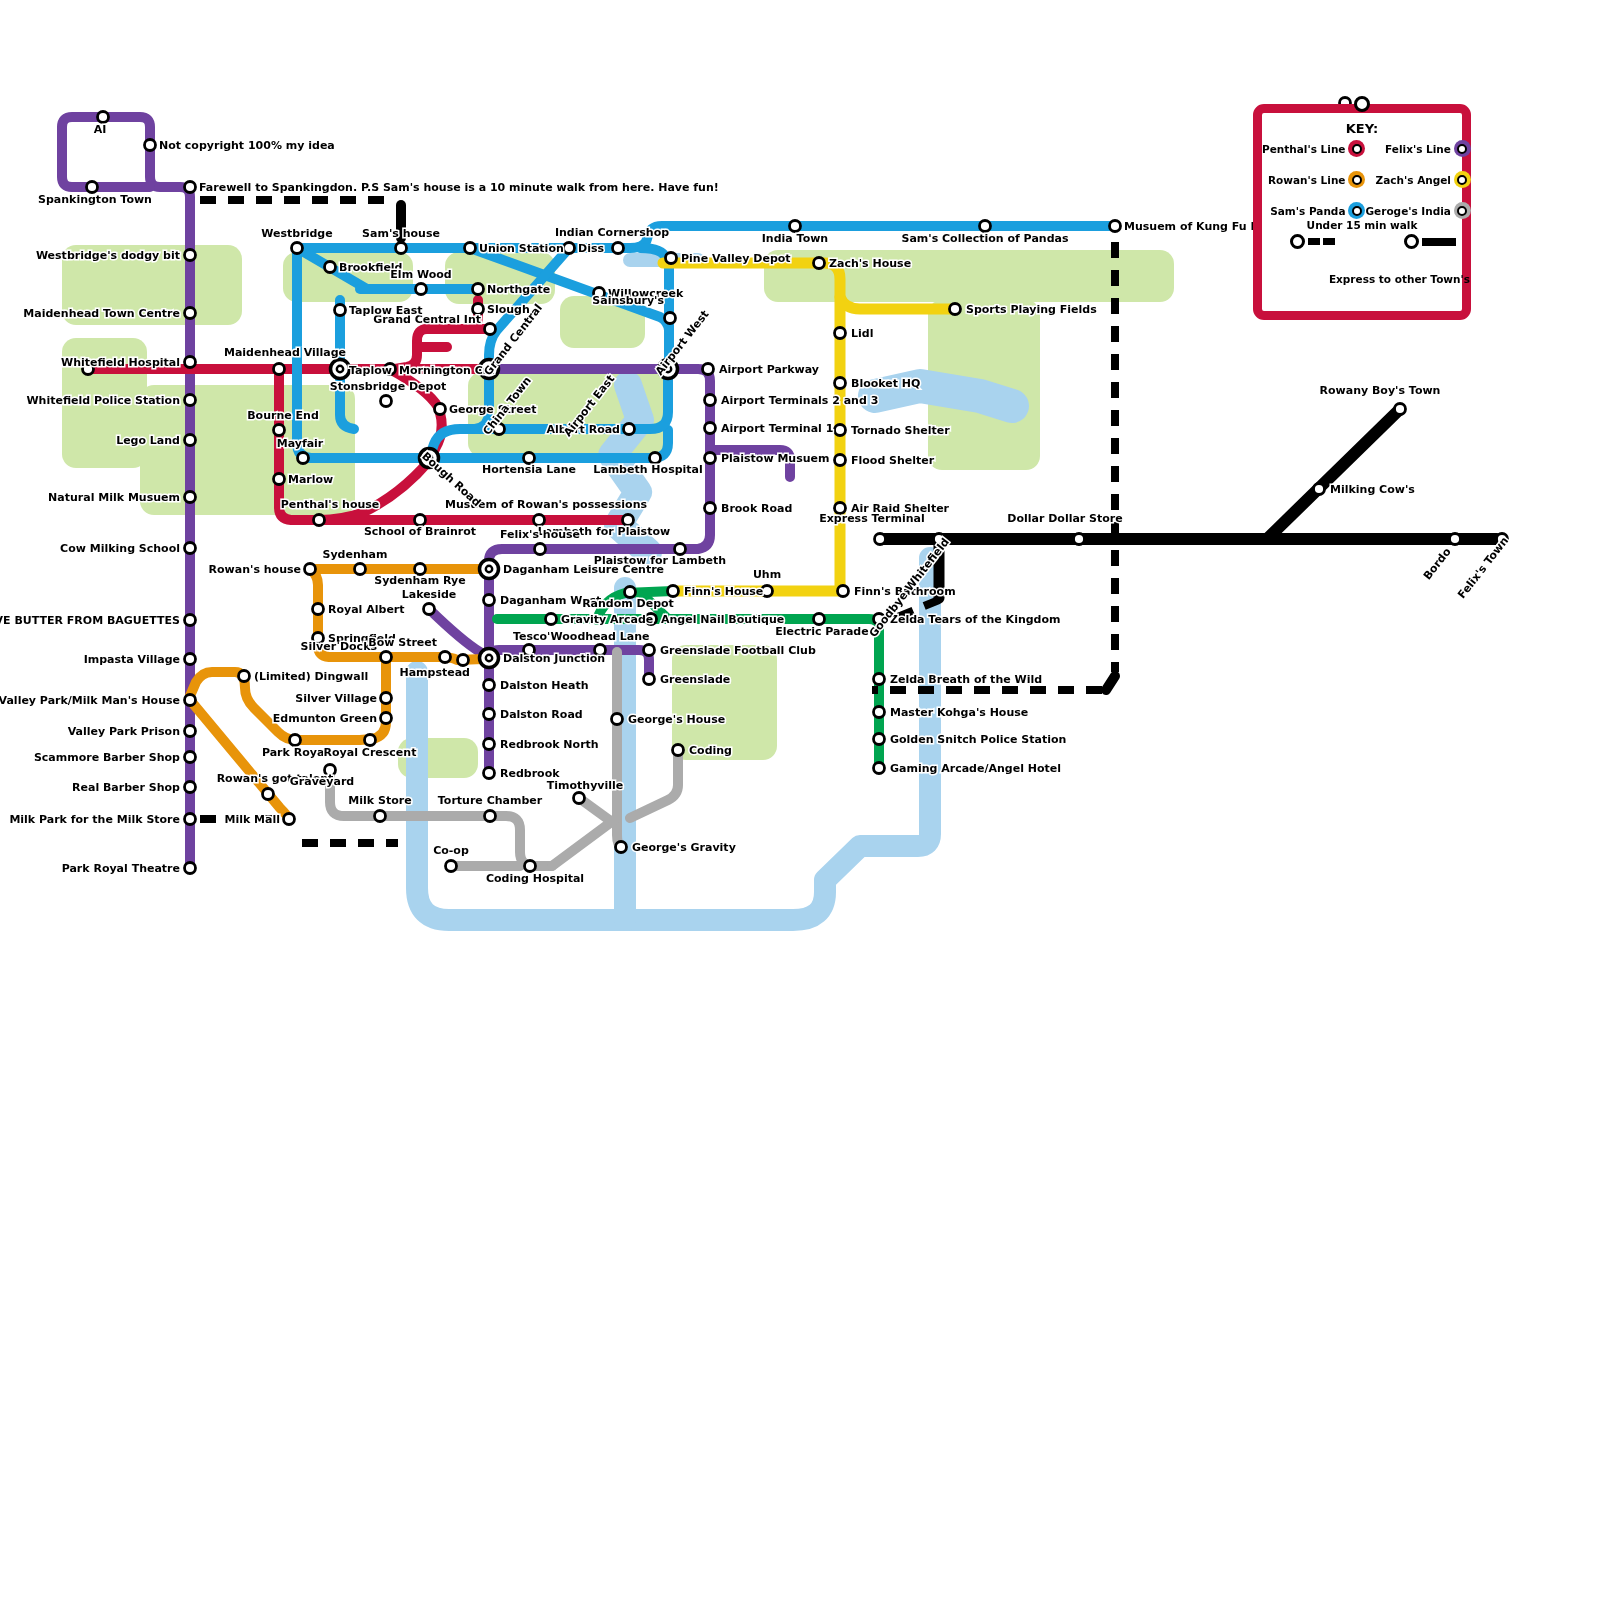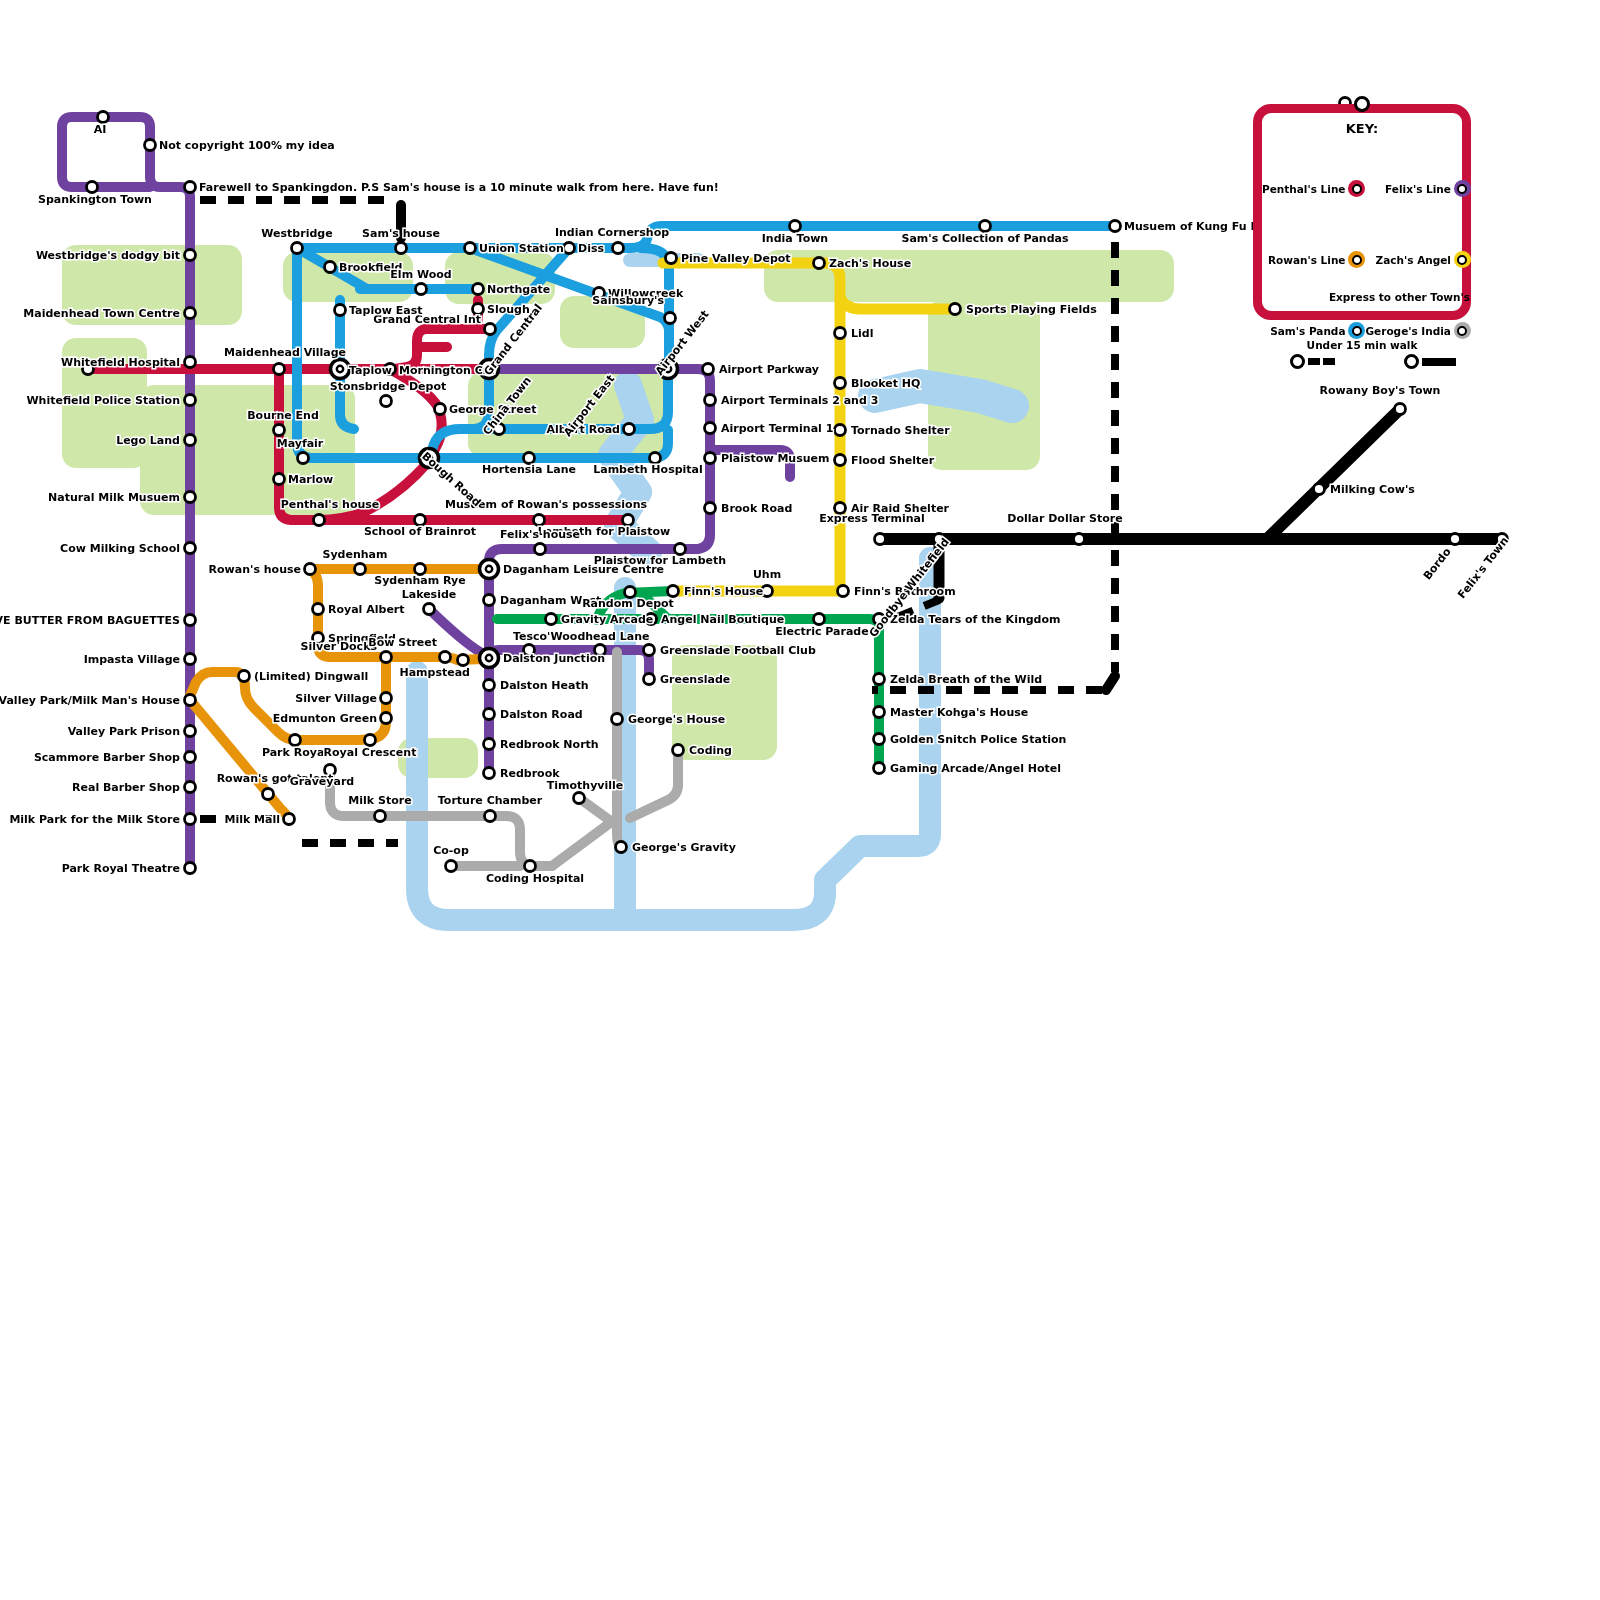--- a/index.html
+++ b/index.html
@@ -1,37 +1,37 @@
 <!DOCTYPE html>
 <html><head>
 <meta charset="utf-8">
 <style>
   html,body{margin:0;padding:0;background:#fff;}
   #stage{position:relative;width:1600px;height:1600px;background:#fff;overflow:hidden;
          font-family:"DejaVu Sans","Liberation Sans",sans-serif;padding-left:47px;}
   #mapsvg{position:absolute;left:0;top:0;}
   
   #legend{position:absolute;left:1253px;top:104px;width:200px;height:198px;
-          border:9px solid #c8103c;border-radius:18px;background:#fff;z-index:5;}
+          border:9px solid #c8103c;border-radius:11px;background:#fff;z-index:5;}
   #legend .topstn{position:absolute;left:50%;top:-17px;margin-left:-8px;width:10px;height:10px;
           border:3px solid #000;border-radius:50%;background:#fff;}
   #legend h3{margin:8px 0 2px;text-align:center;font-size:13px;}
   #legend .grid{display:grid;grid-template-columns:1fr 1fr;row-gap:14px;padding:2px 4px 0 0;}
-  #legend .entry{display:flex;align-items:center;justify-content:flex-end;gap:3px;margin-top:40px;}
+  #legend .entry{display:flex;align-items:center;justify-content:flex-end;gap:3px;}
   #legend .entry .lbl{font-size:10.5px;font-weight:bold;white-space:nowrap;}
   #legend .donut{width:17px;height:17px;border-radius:50%;position:relative;flex:0 0 auto;}
   #legend .donut i{position:absolute;left:3.5px;top:3.5px;width:6px;height:6px;background:#fff;
           border:2px solid #000;border-radius:50%;}
   #legend .walk{text-align:center;font-size:10.5px;font-weight:bold;}
   #legend .samples{display:flex;justify-content:space-between;align-items:flex-start;padding:3px 6px 0 28px;}
   .samp{display:flex;align-items:center;gap:3px;}
   .samp .stn{width:9px;height:9px;border:3px solid #000;border-radius:50%;background:#fff;}
   .samp .dash{width:12px;height:7px;background:#000;}
   .samp .bar{width:34px;height:8px;background:#000;}
-  #legend .expl{position:absolute;right:-8px;top:178px;font-size:10.5px;font-weight:bold;white-space:nowrap;}
+  #legend .expl{position:absolute;right:-8px;top:160px;font-size:10.5px;font-weight:bold;white-space:nowrap;}
 </style>
 </head>
 <body>
 
 <div id="stage">
   <svg id="mapsvg" width="1600" height="1600">
       <rect x="62" y="245" width="180" height="80" rx="14" fill="#cfe7a9"></rect>
       <rect x="62" y="338" width="85" height="130" rx="14" fill="#cfe7a9"></rect>
       <rect x="283" y="252" width="130" height="50" rx="14" fill="#cfe7a9"></rect>
       <rect x="445" y="252" width="110" height="52" rx="14" fill="#cfe7a9"></rect>

